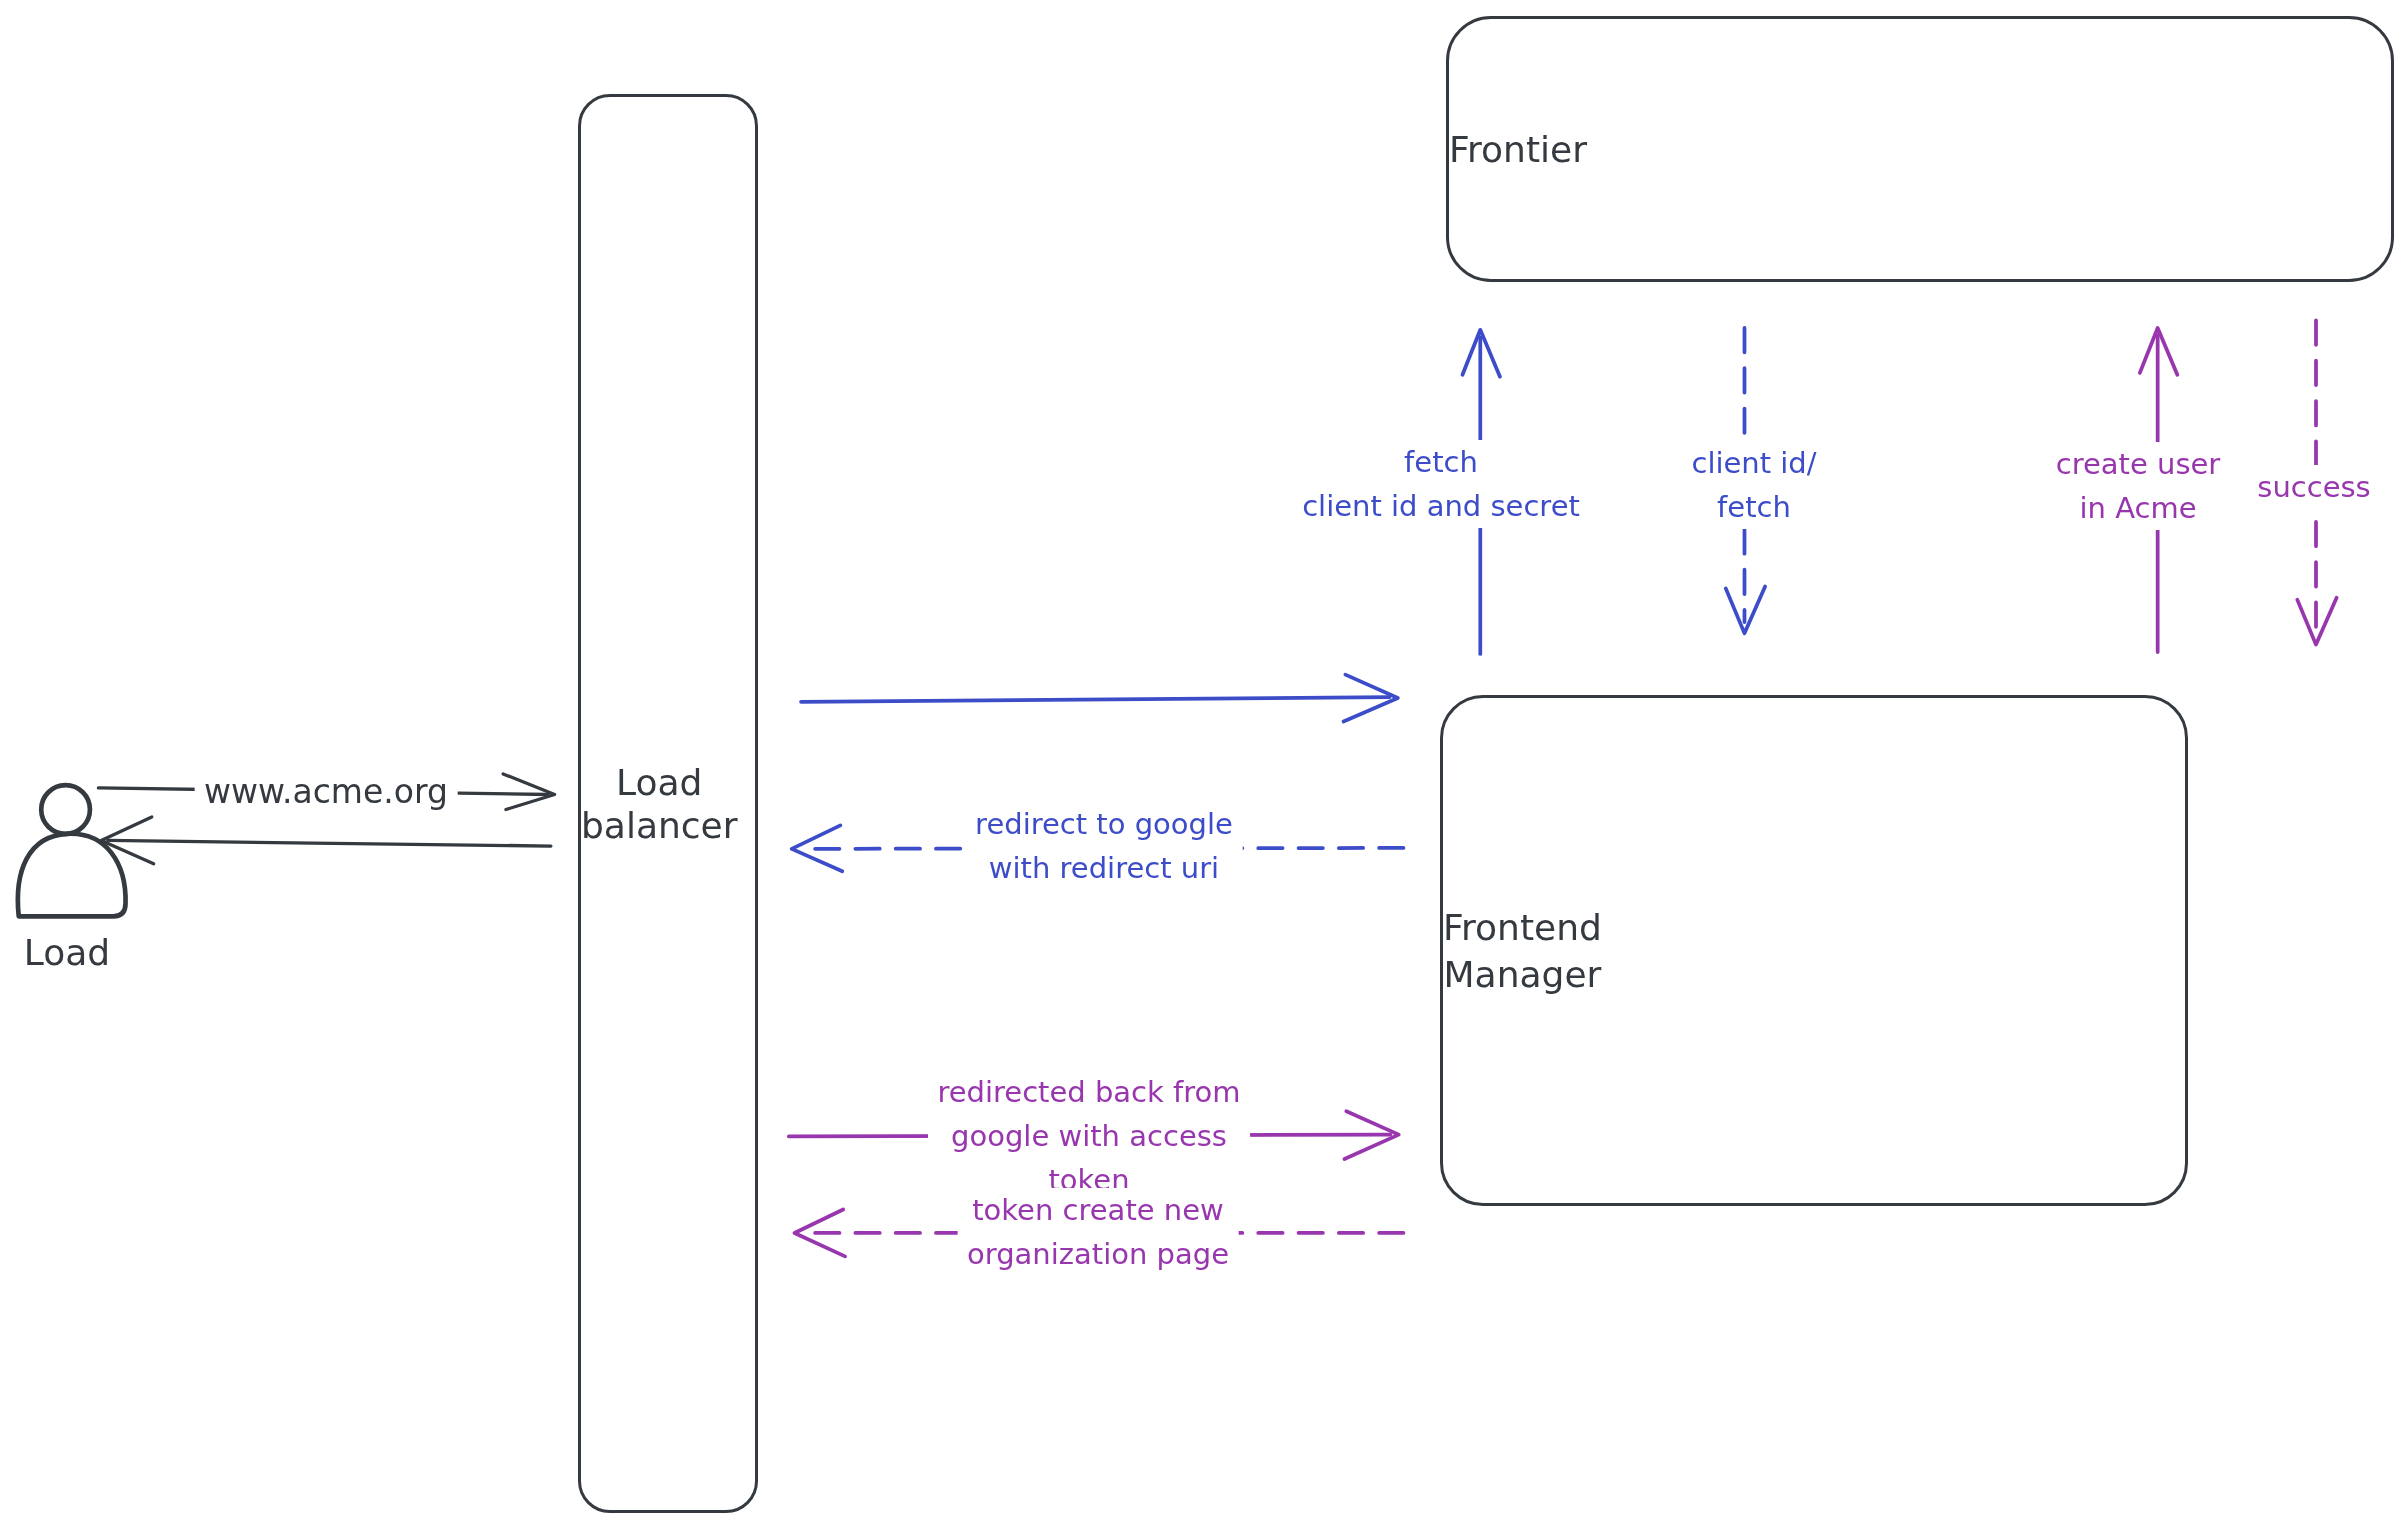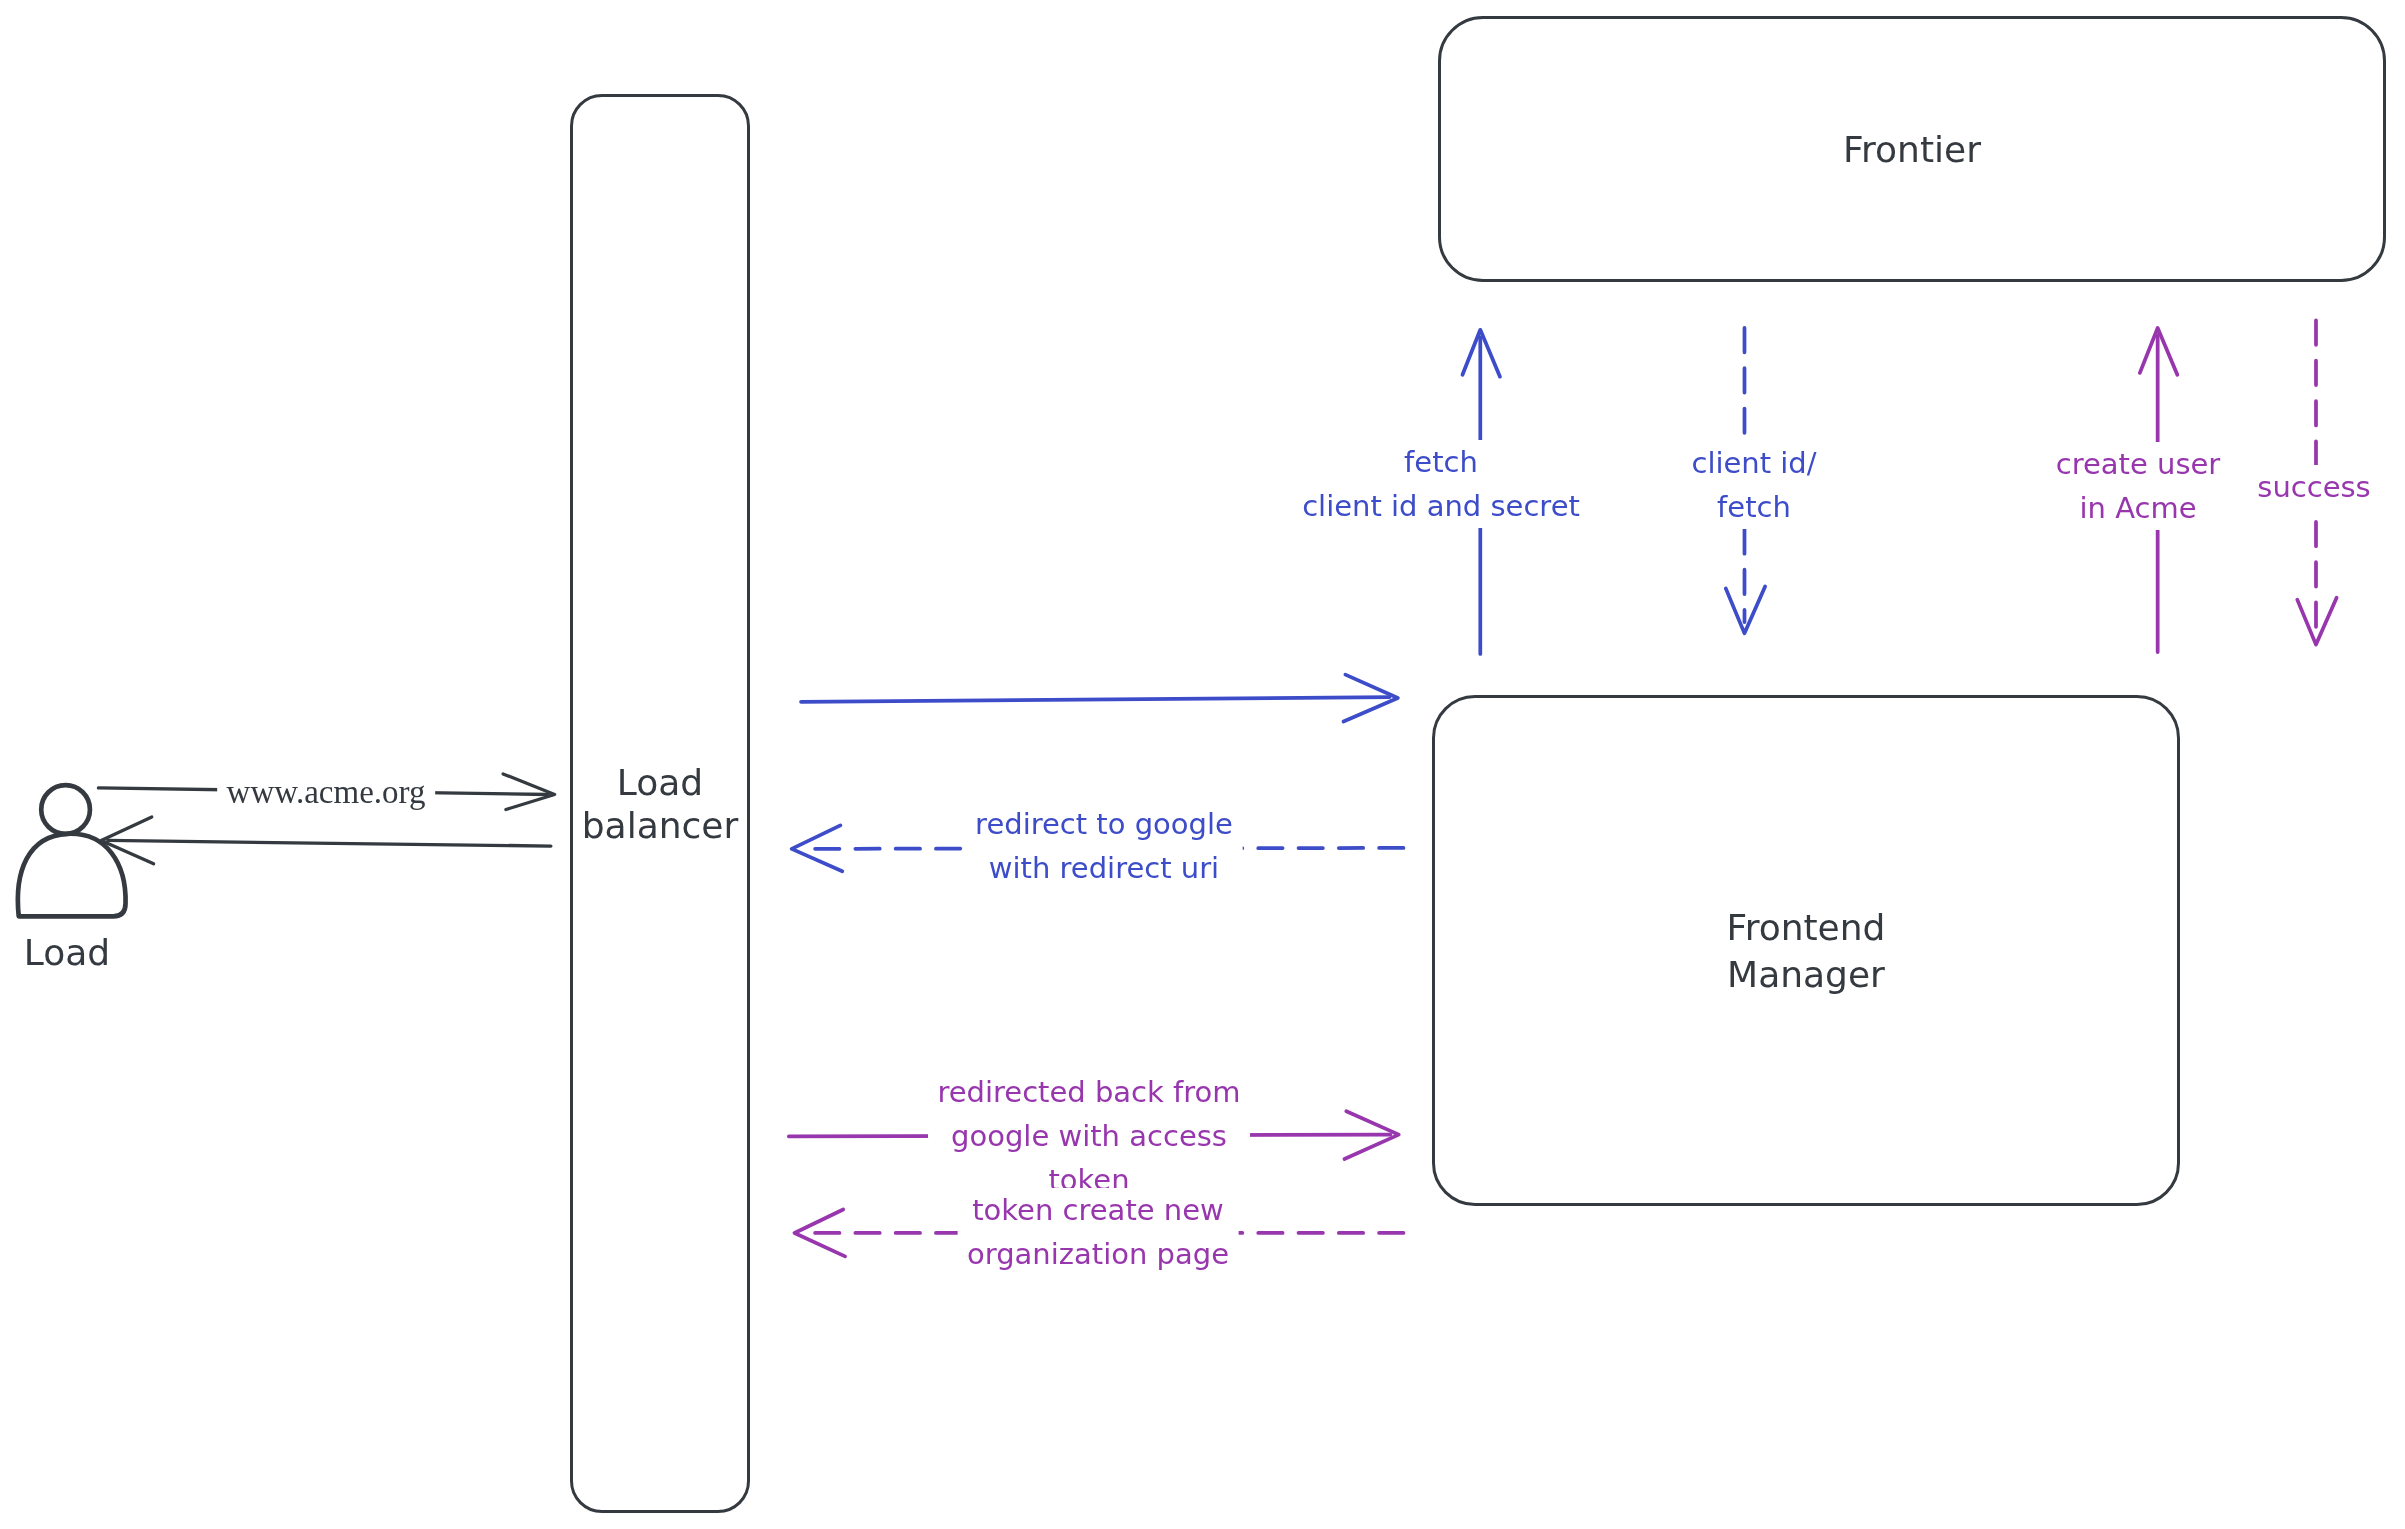--- a/index.html
+++ b/index.html
@@ -16,25 +16,26 @@
     background:var(--bg);
     font-family:"DejaVu Sans", sans-serif;
     overflow:hidden;
   }
   .layer{position:absolute;left:0;top:0;z-index:1;}
   .box{
     position:absolute;
     border:3.3px solid var(--dark);
     background:transparent;
     display:flex;flex-direction:column;
-    align-items:center;justify-content:center;
+    align-items:flex-start;justify-content:center;
     text-align:center;
     color:var(--dark);
     z-index:2;
     box-sizing:border-box;
+    margin-left:8px;
   }
   #load-balancer-box{left:570px;top:94px;width:180px;height:1419px;border-radius:32px;font-size:36px;line-height:43px;}
   #frontier-box{left:1438px;top:16px;width:948px;height:266px;border-radius:45px;font-size:36px;line-height:45px;}
   #frontend-manager-box{left:1432px;top:695px;width:748px;height:511px;border-radius:43px;font-size:36px;line-height:47px;}
   .arrow-label{
     position:absolute;
     transform:translate(-50%,-50%);
     text-align:center;
     font-size:29px;line-height:44px;
     background:var(--bg);
@@ -142,21 +143,21 @@
 
   <div class="box" id="frontend-manager-box">
     <div>
       <div>Frontend</div>
       <div>Manager</div>
     </div>
   </div>
 
   <div class="node-label c-dark" style="left:67px;top:952px;">Load</div>
 
-  <div class="arrow-label c-dark lbl-www" style="left:326px;top:792px;font-family:Liberation Serif, serif;">www.acme.org</div>
+  <div class="arrow-label c-dark lbl-www" style="left:326px;top:792px;">www.acme.org</div>
 
 
   <div class="arrow-label c-purple" style="left:1089px;top:1136px;">
     <div>redirected back from</div>
     <div>google with access</div>
     <div>token</div>
   </div>
 
   <div class="arrow-label c-blue" style="left:1104px;top:846px;">
     <div>redirect to google</div>

